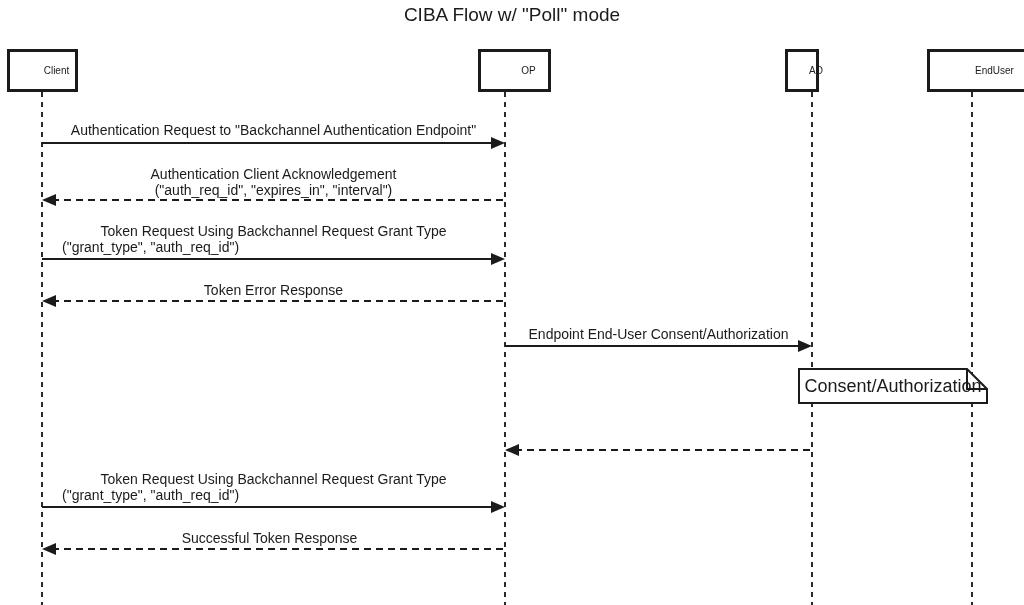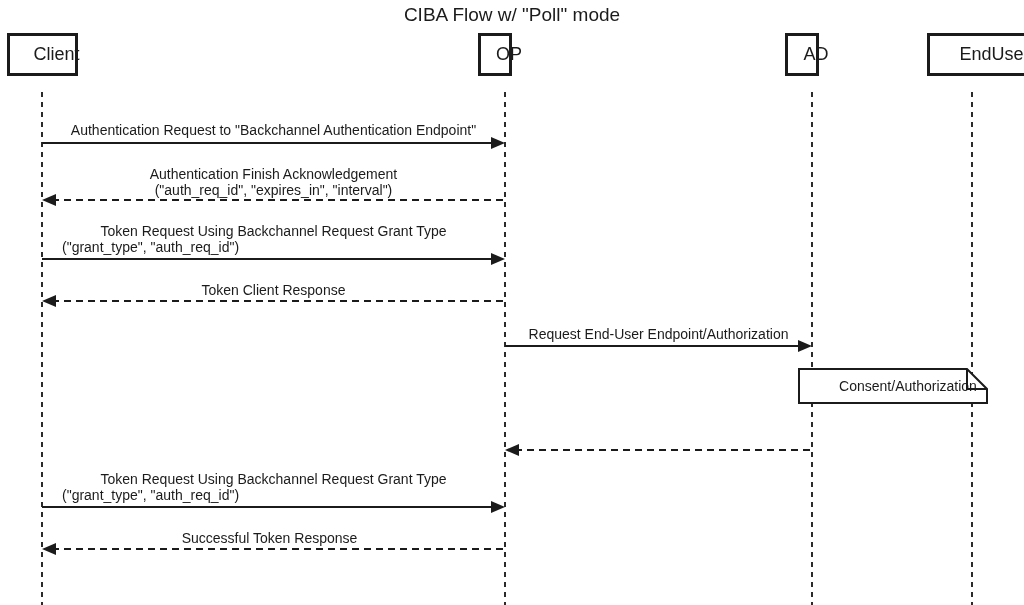--- a/index.html
+++ b/index.html
@@ -1,22 +1,22 @@
 <!DOCTYPE html>
 <html><head>
 <meta charset="utf-8">
 <style>
   html,body{margin:0;padding:0;background:#fff;}
   .canvas{position:relative;width:1024px;height:605px;background:#fff;overflow:hidden;
           font-family:"Liberation Sans","DejaVu Sans",sans-serif;color:#1b1b1b;}
   .title{position:absolute;top:4px;left:0;width:100%;text-align:center;font-size:19px;}
-  .pbox{position:absolute;top:33px;height:43px;border:3px solid #1b1b1b;background:#fff;
-        display:flex;align-items:center;justify-content:center;font-size:18px;box-sizing:border-box;padding-left:28px;}
+  .pbox{position:absolute;top:49px;height:43px;border:3px solid #1b1b1b;background:#fff;
+        display:flex;align-items:center;justify-content:center;font-size:10px;box-sizing:border-box;padding-left:28px;}
   .p-client{left:7px;width:71px}
-  .p-op{left:478px;width:34px}
+  .p-op{left:478px;width:73px}
   .p-ad{left:785px;width:33px}
   .p-enduser{left:927px;width:107px}
   .lifeline{position:absolute;top:92px;height:513px;width:2px;
             background:repeating-linear-gradient(to bottom,#2b2b2b 0 5px,transparent 5px 10px);}
   .ll-client{left:41px}.ll-op{left:504px}.ll-ad{left:811px}.ll-enduser{left:971px}
 
   .arrow{position:absolute;height:12px;}
   .shaft{position:absolute;top:5px;height:2px;left:0;right:0;display:block;}
   .solid .shaft{background:#1b1b1b;}
   .dashed .shaft{background:repeating-linear-gradient(to right,#1b1b1b 0 7px,transparent 7px 12px);}
@@ -35,21 +35,21 @@
   .m3a{left:42px;top:253px;width:463px}  .m3l1{left:42px;top:223px;width:463px}  .m3l2{left:62px;top:239px}
   .m4a{left:42px;top:295px;width:463px}  .m4l{left:42px;top:282px;width:463px}
   .m5a{left:505px;top:340px;width:307px} .m5l{left:505px;top:326px;width:307px}
   .m6a{left:505px;top:444px;width:307px} .m6l{left:505px;top:427px;width:307px}
   .m7a{left:42px;top:501px;width:463px}  .m7l1{left:42px;top:471px;width:463px} .m7l2{left:62px;top:487px}
   .m8a{left:42px;top:543px;width:463px}  .m8l{left:38px;top:530px;width:463px}
 
   .note{position:absolute;left:798px;top:368px;width:190px;height:36px;}
   .note svg{position:absolute;left:0;top:0;}
   .note-label{position:absolute;left:0;top:0;width:100%;height:100%;
-              display:flex;align-items:center;justify-content:center;font-size:14px;margin-left:15px;}
+              display:flex;align-items:center;justify-content:center;font-size:18px;}
 </style>
 </head>
 <body>
 
 <div class="canvas">
 
   <div class="title">CIBA Flow w/ "Poll" mode</div>
 
   <div class="lifeline ll-client"></div>
   <div class="lifeline ll-op"></div>
@@ -61,42 +61,42 @@
   <div class="pbox p-ad">AD</div>
   <div class="pbox p-enduser">EndUser</div>
 
   <div class="label ctr m1l">Authentication Request to "Backchannel Authentication Endpoint"</div>
   <div class="arrow solid right m1a">
     <i class="shaft"></i>
     <i class="head"></i>
   </div>
 
   <div class="label ctr m2l">
-    <div>Authentication Finish Acknowledgement</div>
+    <div>Authentication Client Acknowledgement</div>
     <div>("auth_req_id", "expires_in", "interval")</div>
   </div>
   <div class="arrow dashed left m2a">
     <i class="shaft"></i>
     <i class="head"></i>
   </div>
 
   <div class="label ctr m3l1">Token Request Using Backchannel Request Grant Type</div>
   <div class="label m3l2">("grant_type", "auth_req_id")</div>
   <div class="arrow solid right m3a">
     <i class="shaft"></i>
     <i class="head"></i>
   </div>
 
-  <div class="label ctr m4l">Token Client Response</div>
+  <div class="label ctr m4l">Token Error Response</div>
   <div class="arrow dashed left m4a">
     <i class="shaft"></i>
     <i class="head"></i>
   </div>
 
-  <div class="label ctr m5l">Request End-User Endpoint/Authorization</div>
+  <div class="label ctr m5l">Endpoint End-User Consent/Authorization</div>
   <div class="arrow solid right m5a">
     <i class="shaft"></i>
     <i class="head"></i>
   </div>
 
   <div class="note">
     <svg width="190" height="36" viewBox="0 0 190 36">
       <path d="M1,1 H169 L189,21 V35 H1 Z" fill="#ffffff" stroke="#1b1b1b" stroke-width="2"></path>
       <path d="M169,1 V21 H189" fill="none" stroke="#1b1b1b" stroke-width="2"></path>
     </svg>

